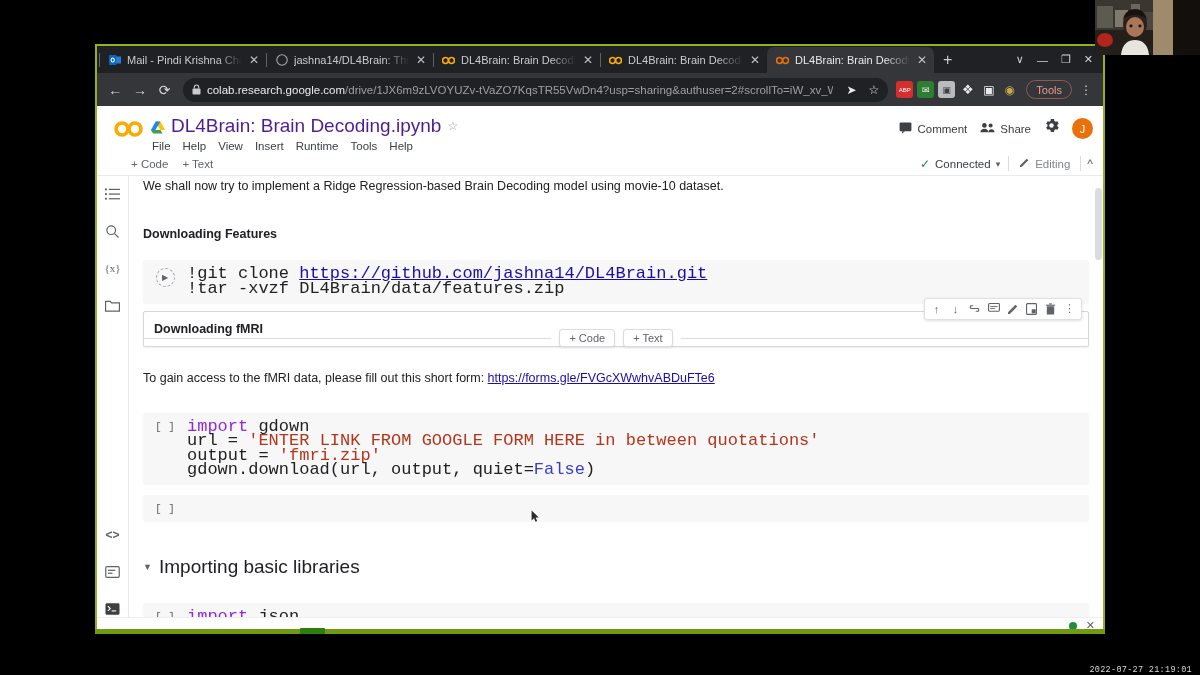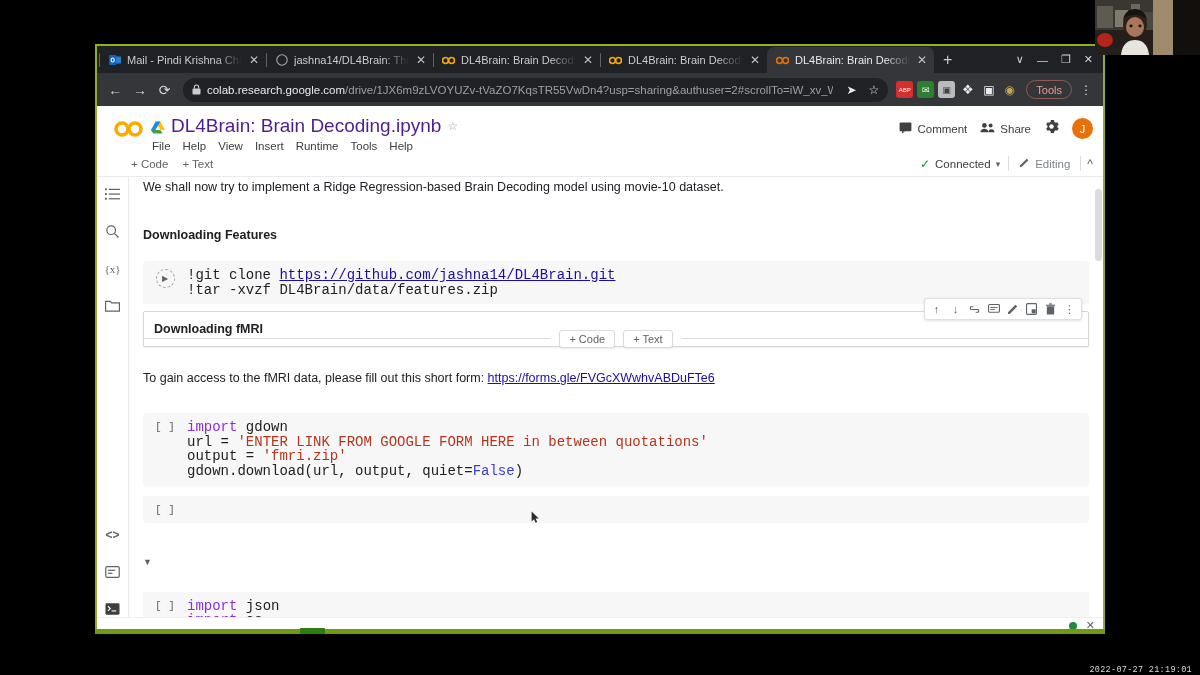--- a/index.html
+++ b/index.html
@@ -84,21 +84,21 @@
 
   
   #colab-header { height: 47px; display: flex; align-items: flex-start; padding: 8px 10px 0 10px; background: #fff; }
   #colab-logo { width: 44px; flex: 0 0 44px; display: flex; align-items: center; justify-content: center; padding-top: 6px; }
   #title-block { flex: 1 1 auto; display: flex; flex-direction: column; gap: 1px; padding-top: 1px; }
   #title-line { display: flex; align-items: center; gap: 6px; }
   #drive-icon { width: 14px; height: 13px; }
   #notebook-title { font-size: 19px; color: #4c1d95; }
   #title-star { color: #9aa0a6; font-size: 12px; }
   #menubar { display: flex; gap: 12px; font-size: 11.5px; color: #3c4043; padding-left: 1px; margin-top: 2px; }
-  #header-actions { display: flex; align-items: center; gap: 13px; padding-top: 4px; }
+  #header-actions { display: flex; gap: 13px; padding-top: 4px; }
   .hdr-action { display: flex; align-items: center; gap: 5px; font-size: 11.5px; color: #3c4043; }
   #avatar {
     width: 21px; height: 21px; border-radius: 50%; background: #e8710a; color: #fff;
     font-size: 11px; display: flex; align-items: center; justify-content: center;
   }
 
   
   #notebook-toolbar {
     height: 26px; display: flex; align-items: center; padding: 0 10px 0 34px;
     font-size: 11.5px; color: #3c4043; border-bottom: 1px solid #e8eaed;
@@ -141,21 +141,21 @@
     padding: 7px 6px 7px 0; margin: 7px 0;
   }
   .cell-gutter { width: 44px; flex: 0 0 44px; display: flex; align-items: flex-start; justify-content: center; padding-top: 1px; }
   .run-btn {
     width: 19px; height: 19px; border-radius: 50%;
     border: 1px dashed #9aa0a6; display: flex; align-items: center; justify-content: center;
     color: #5f6368; font-size: 8px;
   }
   .cell-idx { font-family: "Liberation Mono", monospace; font-size: 11px; color: #5f6368; }
   .code {
-    font-family: "Liberation Mono", monospace; font-size: 14px; line-height: 14.6px;
+    font-family: "Liberation Mono", monospace; font-size: 17px; line-height: 14.6px;
     color: #202124; white-space: pre; flex: 1 1 auto;
   }
   .k  { color: #8a2be2; }     
   .s  { color: #b5341b; }     
   .b  { color: #3b3bd0; }     
   .u  { color: #1a0dab; text-decoration: underline; }
 
   
   .section-head { display: flex; align-items: center; gap: 8px; padding: 14px 0 6px 0; }
   .caret { color: #5f6368; font-size: 9px; width: 8px; }
@@ -529,20 +529,21 @@
             </div>
 
             <div class="code-cell" style="margin-top:10px;">
               <div class="cell-gutter">
                 <span class="cell-idx">[ ]</span>
               </div>
             </div>
 
             <div class="section-head" style="margin-top:20px;">
               <span class="caret">▼</span>
+              <span class="md-h2">Importing basic libraries</span>
             </div>
 
             <div class="code-cell" style="margin-top:19px;">
               <div class="cell-gutter">
                 <span class="cell-idx">[ ]</span>
               </div>
               <div class="code"><span class="k">import</span> <span>json</span>
 <span class="k">import</span> <span>os</span>
    np</div>
             </div>

